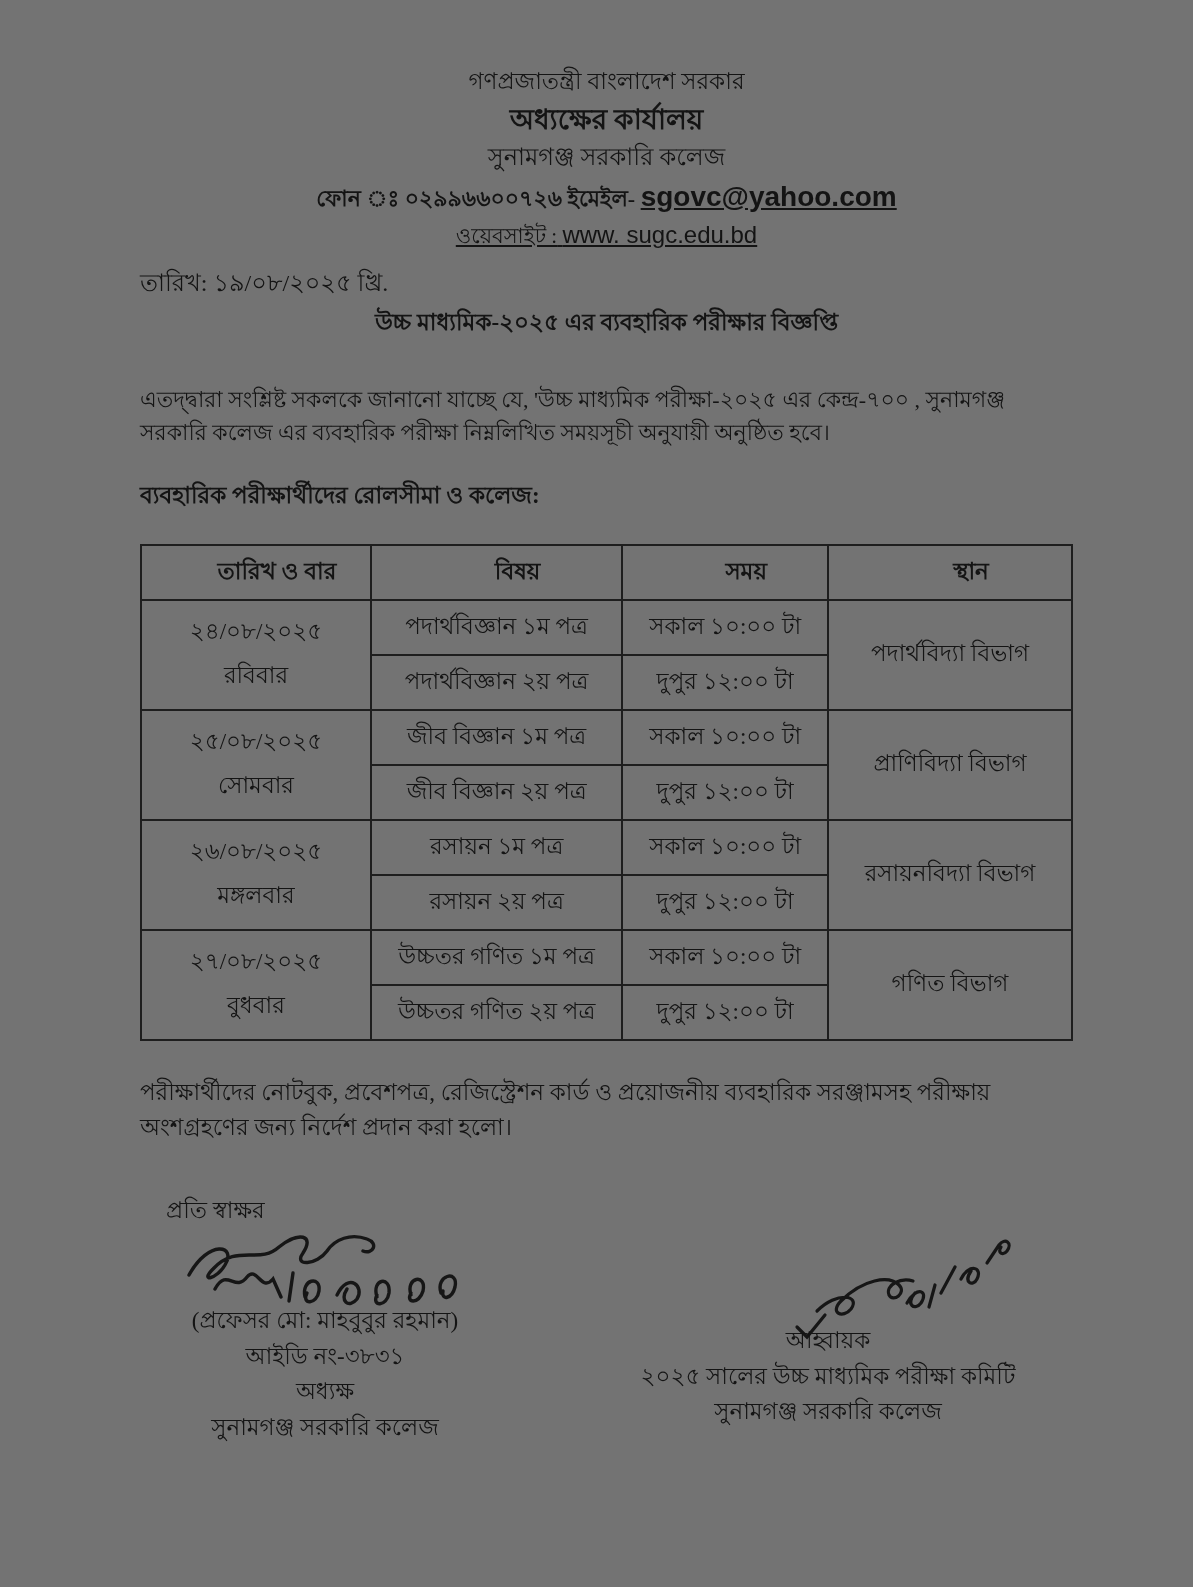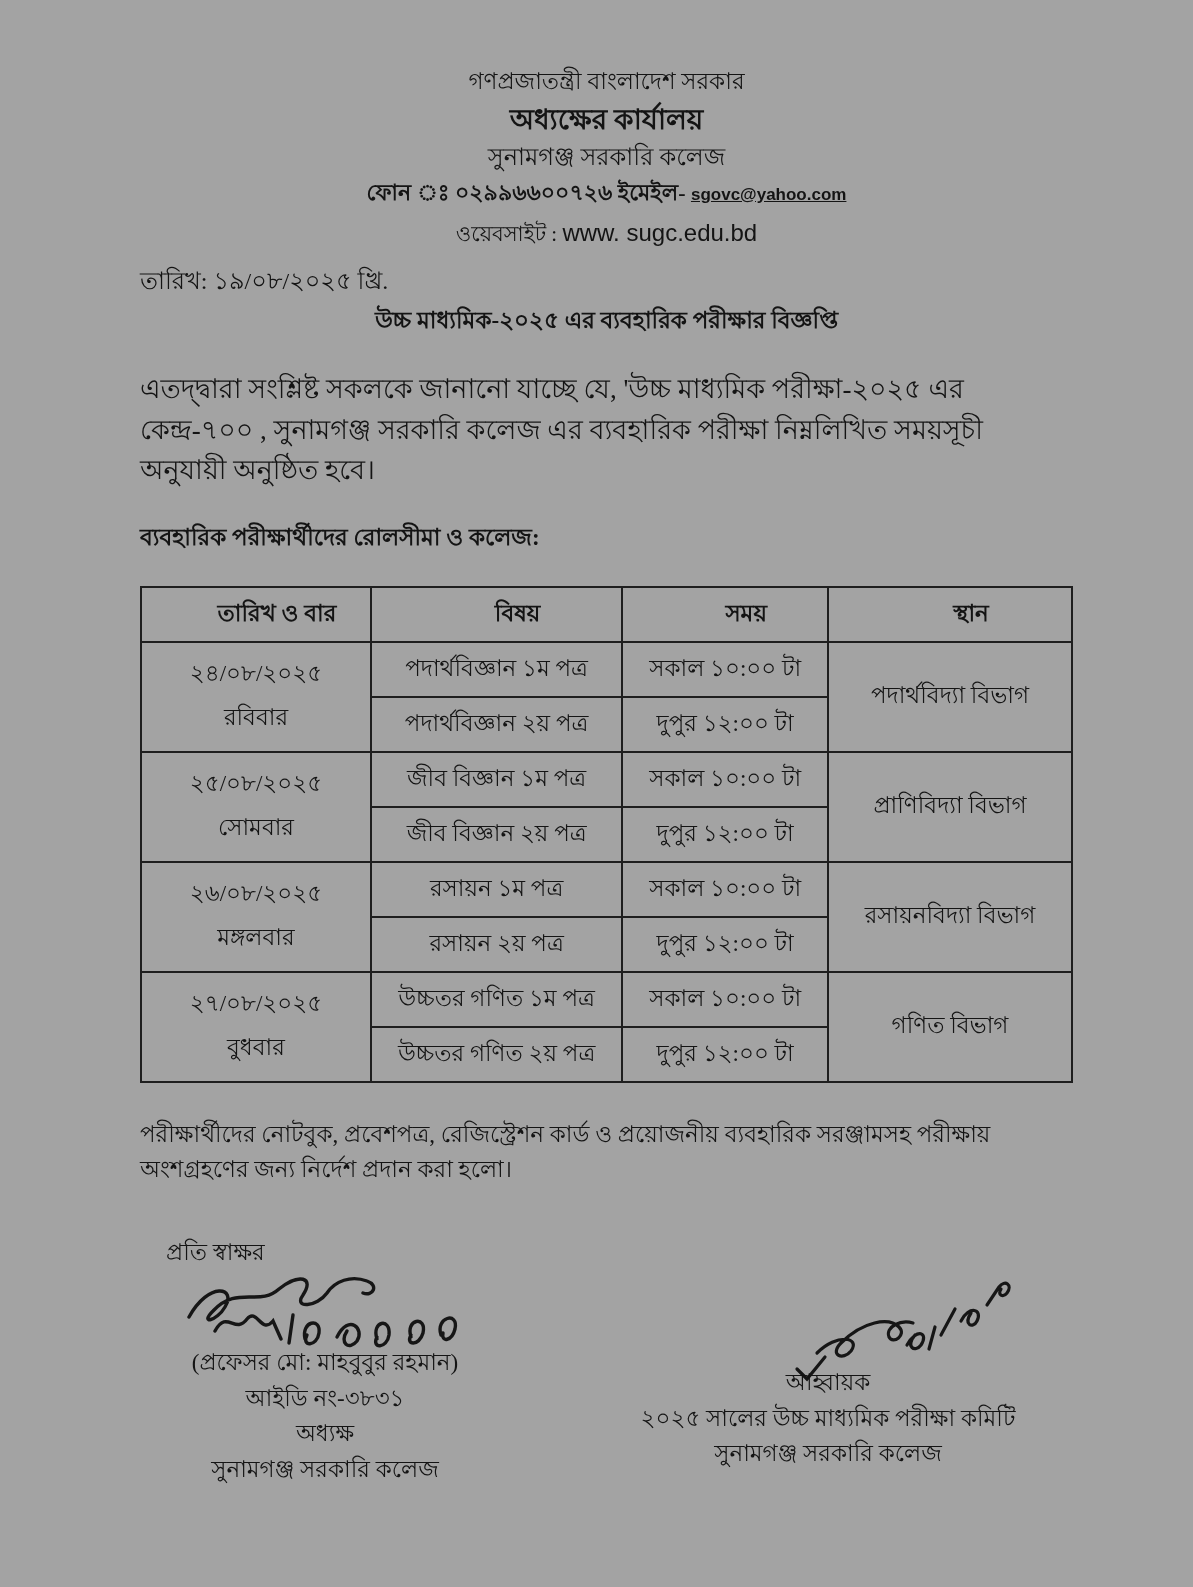--- a/index.html
+++ b/index.html
@@ -1,44 +1,44 @@
 <!DOCTYPE html>
 <html lang="bn"><head>
 <meta charset="utf-8">
 <style>
   * { box-sizing: border-box; }
   html, body { margin: 0; padding: 0; background: #ffffff; }
   .page {
     width: 1193px;
     height: 1587px;
-    background: #a3a3a3;
+    background: #737373;
     color: #141414;
     font-family: "Liberation Serif", "DejaVu Serif", serif;
     position: relative;
     padding: 68px 120px 0 140px;
   }
   
   .letterhead { text-align: center; line-height: 1.25; }
   .lh-gov     { font-size: 23px; }
   .lh-office  { font-size: 28px; font-weight: bold; margin-top: 5px; }
   .lh-college { font-size: 24px; margin-top: 5px; }
   .lh-contact { font-size: 22px; font-weight: bold; margin-top: 7px; }
-  .lh-contact .latin { font-family: "Liberation Sans", sans-serif; font-size: 17px; }
+  .lh-contact .latin { font-family: "Liberation Sans", sans-serif; font-size: 28px; }
   .lh-contact .email { text-decoration: underline; }
-  .lh-site    { font-size: 21px; margin-top: 12px; }
+  .lh-site    { font-size: 21px; margin-top: 6px; text-decoration: underline; }
   .lh-site .latin { font-family: "Liberation Sans", sans-serif; font-size: 24px; }
   .date-line  { text-align: left; padding-right: 62px; font-size: 24px; margin-top: 14px; }
   
   .notice-title {
     text-align: center;
     font-size: 23px;
     font-weight: bold;
   }
   
-  .intro { font-size: 27px; line-height: 1.5; margin-top: 28px; }
+  .intro { font-size: 22px; line-height: 1.5; margin-top: 40px; }
   .roll-heading { font-size: 23px; font-weight: bold; margin-top: 28px; }
   .roll-line    { font-size: 23px; font-weight: bold; text-align: center; margin-top: 10px; }
   
   table.schedule {
     width: 100%;
     border-collapse: collapse;
     margin-top: 28px;
     font-size: 23px;
   }
   table.schedule th, table.schedule td {

